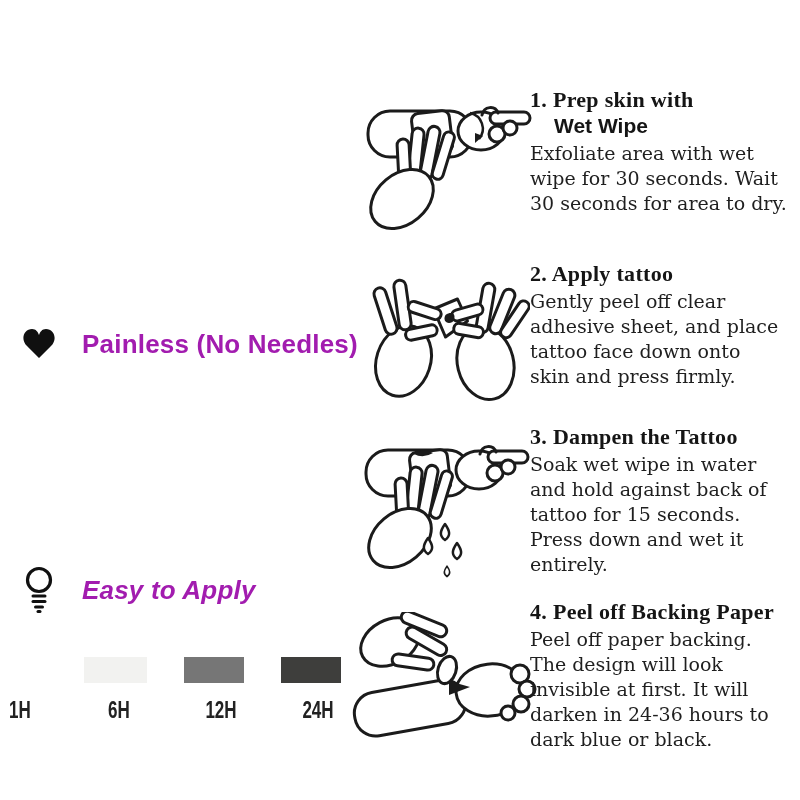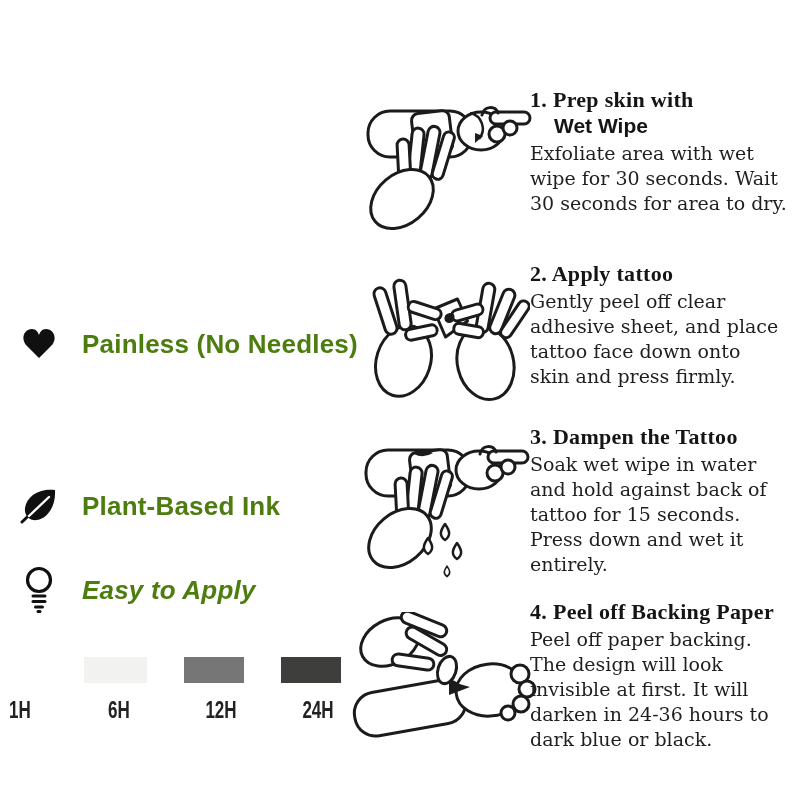--- a/index.html
+++ b/index.html
@@ -2,21 +2,21 @@
 <html><head>
 <meta charset="utf-8">
 <style>
   html,body{margin:0;padding:0;background:#fff;}
   .canvas{position:relative;width:800px;height:800px;background:#ffffff;overflow:hidden;
           color:#1b1b1b;font-family:"Liberation Sans",sans-serif;}
 
   
   .feature-row{position:absolute;left:14px;display:flex;align-items:center;gap:18px;height:52px;}
   .feature-icon{width:50px;display:flex;justify-content:center;align-items:center;}
-  .feature-label{font-weight:bold;font-size:26px;letter-spacing:.2px;color:#4d7c0f;}
+  .feature-label{font-weight:bold;font-size:26px;letter-spacing:.2px;color:#a21caf;}
 
   
   .swatch{position:absolute;height:26px;}
   .swatch-label{position:absolute;width:80px;text-align:center;font-weight:bold;font-size:23px;
                 color:#222;transform:scaleX(.74);}
 
   
   .step{position:absolute;left:530px;width:272px;}
   .step-heading{font-family:"Liberation Serif",serif;font-weight:bold;font-size:22px;
                 letter-spacing:.3px;color:#151515;line-height:27px;white-space:nowrap;}
@@ -35,30 +35,20 @@
   <div class="feature-row" style="top:318px;">
     <span class="feature-icon">
       <svg width="34" height="32" viewBox="0 0 34 32">
         <path d="M17 30 L5 18 C-2 11 2 1 10 1 C14 1 16 4 17 7 C18 4 20 1 24 1 C32 1 36 11 29 18 Z" fill="#101010"></path>
       </svg>
     </span>
     <span class="feature-label">Painless (No Needles)</span>
   </div>
 
 
-  <div class="feature-row" style="top:480px;">
-    <span class="feature-icon">
-      <svg width="40" height="38" viewBox="0 0 40 38">
-        <path d="M36 3 C22 1 8 8 6 21 C5 29 11 34 18 33 C30 31 37 17 36 3 Z" fill="#101010"></path>
-        <line x1="3" y1="35" x2="30" y2="9" stroke="#101010" stroke-width="3" stroke-linecap="round"></line>
-        <line x1="10" y1="29" x2="30" y2="10" stroke="#ffffff" stroke-width="2.4" stroke-linecap="round"></line>
-      </svg>
-    </span>
-    <span class="feature-label">Plant-Based Ink</span>
-  </div>
 
   <div class="feature-row" style="top:564px;font-style:italic;">
     <span class="feature-icon">
       <svg width="30" height="48" viewBox="0 0 30 48">
         <circle cx="15" cy="14" r="11.5" fill="none" stroke="#101010" stroke-width="3.2"></circle>
         <line x1="9" y1="30" x2="21" y2="30" stroke="#101010" stroke-width="3" stroke-linecap="round"></line>
         <line x1="9" y1="35.5" x2="21" y2="35.5" stroke="#101010" stroke-width="3" stroke-linecap="round"></line>
         <line x1="11.5" y1="41" x2="18.5" y2="41" stroke="#101010" stroke-width="3" stroke-linecap="round"></line>
         <line x1="14" y1="45.5" x2="16" y2="45.5" stroke="#101010" stroke-width="3" stroke-linecap="round"></line>
       </svg>

